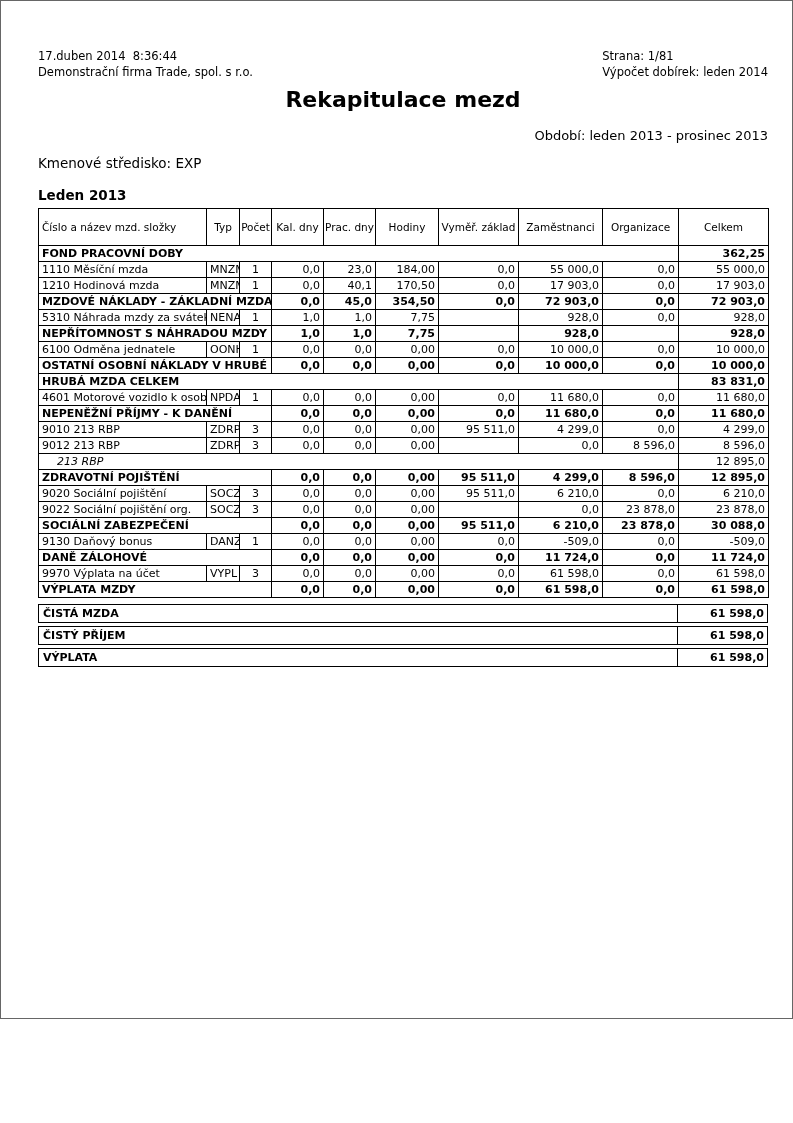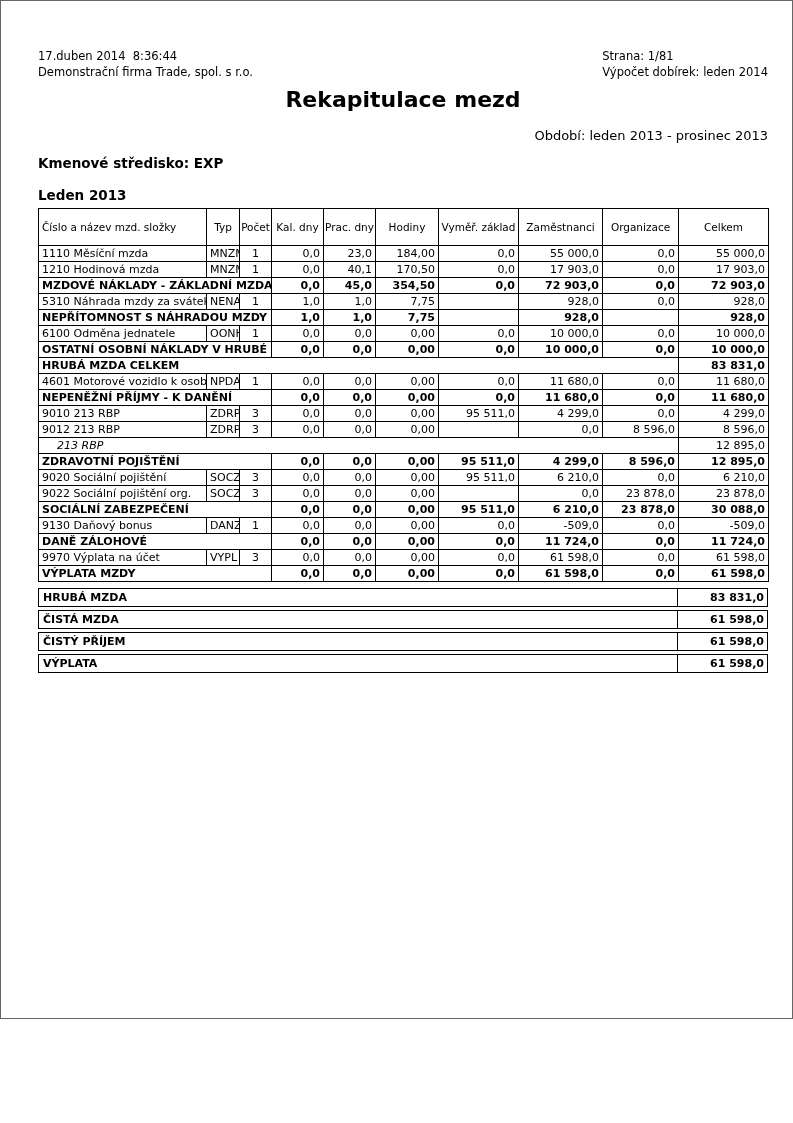--- a/index.html
+++ b/index.html
@@ -12,21 +12,21 @@
     padding: 48px 0 0 37px;
     position: relative;
     overflow: hidden;
   }
   .content { width: 730px; }
   .hdr { display: flex; justify-content: space-between; font-size: 11.5px; line-height: 1.35; }
   .hdr-left div { white-space: pre; }
   .hdr-right { text-align: left; }
   .title { text-align: center; font-size: 22px; font-weight: bold; margin-top: 7px; }
   .subtitle { text-align: right; font-size: 13px; margin-top: 16px; }
-  .center-label { font-size: 13.5px; font-weight: bold; margin-top: 12px; }
+  .center-label { font-size: 13.5px; font-weight: normal; margin-top: 12px; }
   .month-label { font-size: 13.5px; font-weight: bold; margin-top: 16px; }
 
   table { border-collapse: collapse; table-layout: fixed; width: 730px; margin-top: 5px; }
   th, td { border: 1px solid #000; overflow: hidden; white-space: nowrap; }
   th { font-size: 10.5px; font-weight: normal; padding: 12px 1px; text-align: center; }
   th.c-first { text-align: left; padding-left: 3px; }
   td { font-size: 11px; line-height: 13px; padding: 1px 3px; }
   .c-num { text-align: right; }
   .c-pocet { text-align: center; }
   .c-typ { text-align: left; }
@@ -88,20 +88,24 @@
             <th>Kal. dny</th>
             <th>Prac. dny</th>
             <th>Hodiny</th>
             <th>Vyměř. základ</th>
             <th>Zaměstnanci</th>
             <th>Organizace</th>
             <th>Celkem</th>
           </tr>
       </thead>
       <tbody id="table-body">
+          <tr class="row-section">
+            <td class="c-name" colspan="9">FOND PRACOVNÍ DOBY</td>
+            <td class="c-num">362,25</td>
+          </tr>
           <tr class="row-detail">
             <td class="c-name">1110 Měsíční mzda</td>
             <td class="c-typ">MNZM</td>
             <td class="c-pocet">1</td>
             <td class="c-num">0,0</td>
             <td class="c-num">23,0</td>
             <td class="c-num">184,00</td>
             <td class="c-num">0,0</td>
             <td class="c-num">55 000,0</td>
             <td class="c-num">0,0</td>
@@ -312,24 +316,20 @@
             <td class="c-num">0,00</td>
             <td class="c-num">0,0</td>
             <td class="c-num">61 598,0</td>
             <td class="c-num">0,0</td>
             <td class="c-num">61 598,0</td>
           </tr>
         </tbody>
     </table>
 
     <div class="summary" id="summary">
-        <div class="summary-box">
-          <div class="lbl">HRUBÁ MZDA</div>
-          <div class="val">83 831,0</div>
-        </div>
         <div class="summary-box">
           <div class="lbl">ČISTÁ MZDA</div>
           <div class="val">61 598,0</div>
         </div>
         <div class="summary-box">
           <div class="lbl">ČISTÝ PŘÍJEM</div>
           <div class="val">61 598,0</div>
         </div>
         <div class="summary-box">
           <div class="lbl">VÝPLATA</div>

